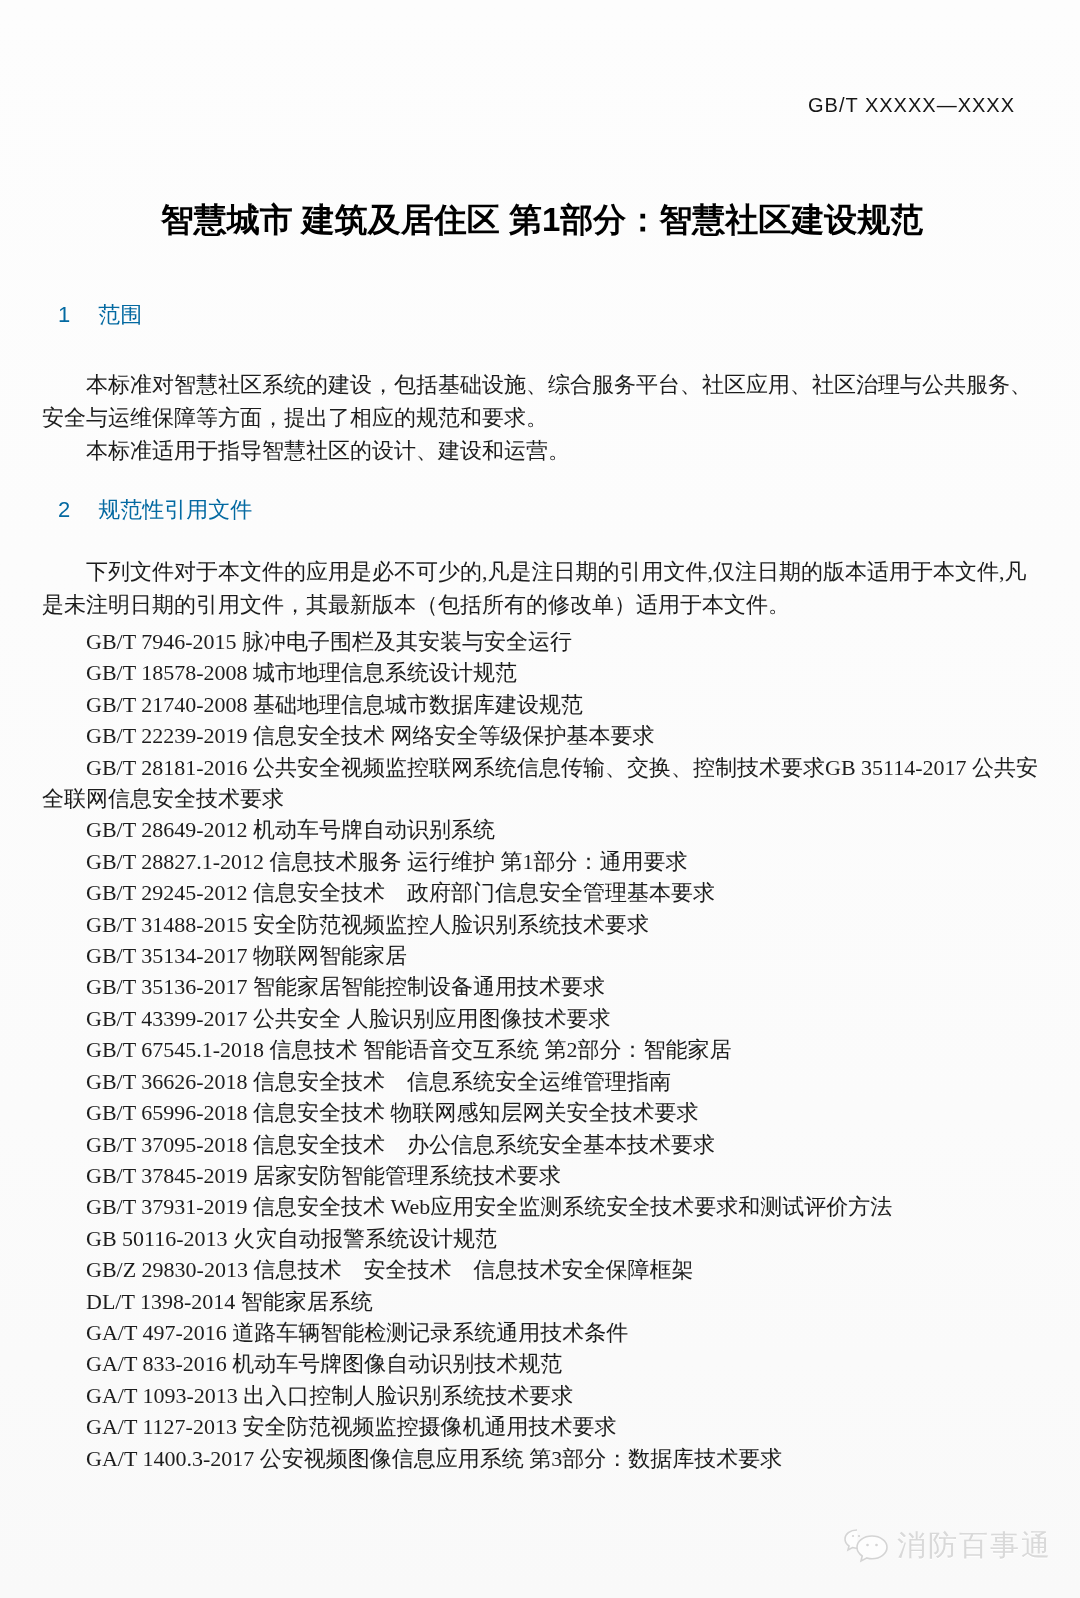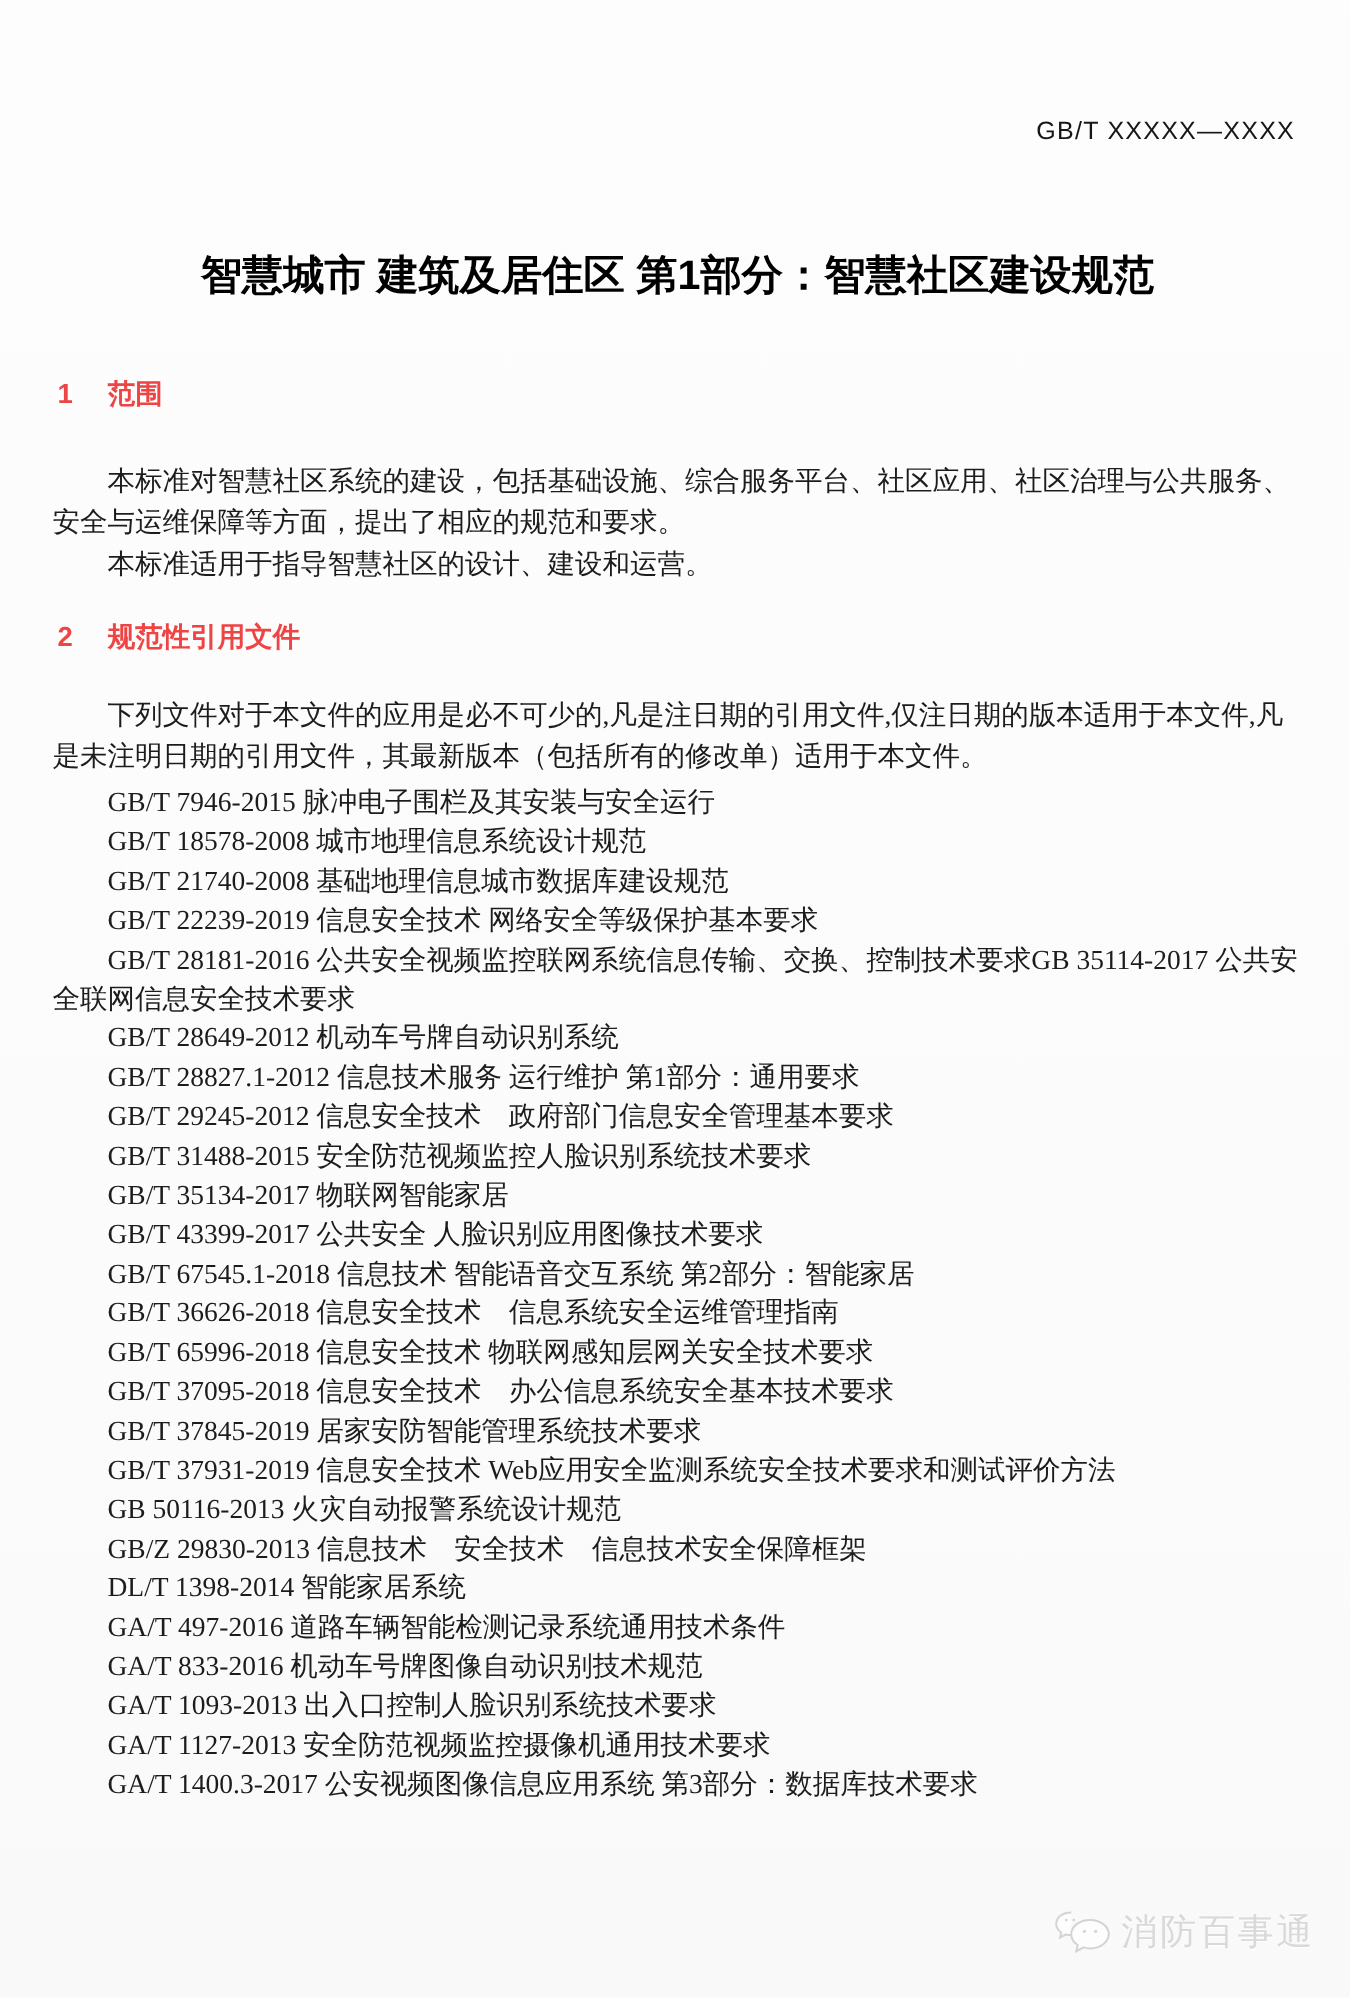--- a/index.html
+++ b/index.html
@@ -8,21 +8,21 @@
     height: 1598px;
     background: linear-gradient(180deg, #fdfdfd 0%, #fbfbfb 70%, #f9f9f9 100%);
     font-family: "Liberation Serif", serif;
     color: #1c1c1c;
     position: relative;
     overflow: hidden;
   }
   .doc-header {
     position: absolute;
     top: 94px;
-    right: 44px;
+    right: 65px;
     font-family: "Liberation Sans", sans-serif;
     font-size: 20px;
     letter-spacing: 1px;
     color: #161616;
   }
   .content {
     position: absolute;
     left: 42px;
     top: 0;
     width: 1000px;
@@ -32,25 +32,25 @@
     font-family: "Liberation Sans", sans-serif;
     font-weight: 700;
     font-size: 33px;
     line-height: 40px;
     text-align: center;
     color: #000000;
     white-space: nowrap;
   }
   .section-heading {
     font-family: "Liberation Sans", sans-serif;
-    font-weight: 700;
+    font-weight: 400;
     font-size: 22px;
     line-height: 26px;
-    color: #ef4444;
-    margin: 4px;
+    color: #0369a1;
+    margin: 16px;
   }
   .section-heading .sec-num { margin-right: 28px; }
   #sec1-heading { margin-top: 62px; }
   #sec2-heading { margin-top: 30px; }
   .body-para {
     margin: 0;
     font-size: 22px;
     line-height: 33px;
     text-indent: 44px;
     word-break: break-all;
@@ -110,20 +110,21 @@
     <div class="ref-item">GB/T 7946-2015 脉冲电子围栏及其安装与安全运行</div>
     <div class="ref-item">GB/T 18578-2008 城市地理信息系统设计规范</div>
     <div class="ref-item">GB/T 21740-2008 基础地理信息城市数据库建设规范</div>
     <div class="ref-item">GB/T 22239-2019 信息安全技术 网络安全等级保护基本要求</div>
     <div class="ref-item">GB/T 28181-2016 公共安全视频监控联网系统信息传输、交换、控制技术要求GB 35114-2017 公共安全联网信息安全技术要求</div>
     <div class="ref-item">GB/T 28649-2012 机动车号牌自动识别系统</div>
     <div class="ref-item">GB/T 28827.1-2012 信息技术服务 运行维护 第1部分：通用要求</div>
     <div class="ref-item">GB/T 29245-2012 信息安全技术　政府部门信息安全管理基本要求</div>
     <div class="ref-item">GB/T 31488-2015 安全防范视频监控人脸识别系统技术要求</div>
     <div class="ref-item">GB/T 35134-2017 物联网智能家居</div>
+    <div class="ref-item">GB/T 35136-2017 智能家居智能控制设备通用技术要求</div>
     <div class="ref-item">GB/T 43399-2017 公共安全 人脸识别应用图像技术要求</div>
     <div class="ref-item">GB/T 67545.1-2018 信息技术 智能语音交互系统 第2部分：智能家居</div>
     <div class="ref-item">GB/T 36626-2018 信息安全技术　信息系统安全运维管理指南</div>
     <div class="ref-item">GB/T 65996-2018 信息安全技术 物联网感知层网关安全技术要求</div>
     <div class="ref-item">GB/T 37095-2018 信息安全技术　办公信息系统安全基本技术要求</div>
     <div class="ref-item">GB/T 37845-2019 居家安防智能管理系统技术要求</div>
     <div class="ref-item">GB/T 37931-2019 信息安全技术 Web应用安全监测系统安全技术要求和测试评价方法</div>
     <div class="ref-item">GB 50116-2013 火灾自动报警系统设计规范</div>
     <div class="ref-item">GB/Z 29830-2013 信息技术　安全技术　信息技术安全保障框架</div>
     <div class="ref-item">DL/T 1398-2014 智能家居系统</div>

